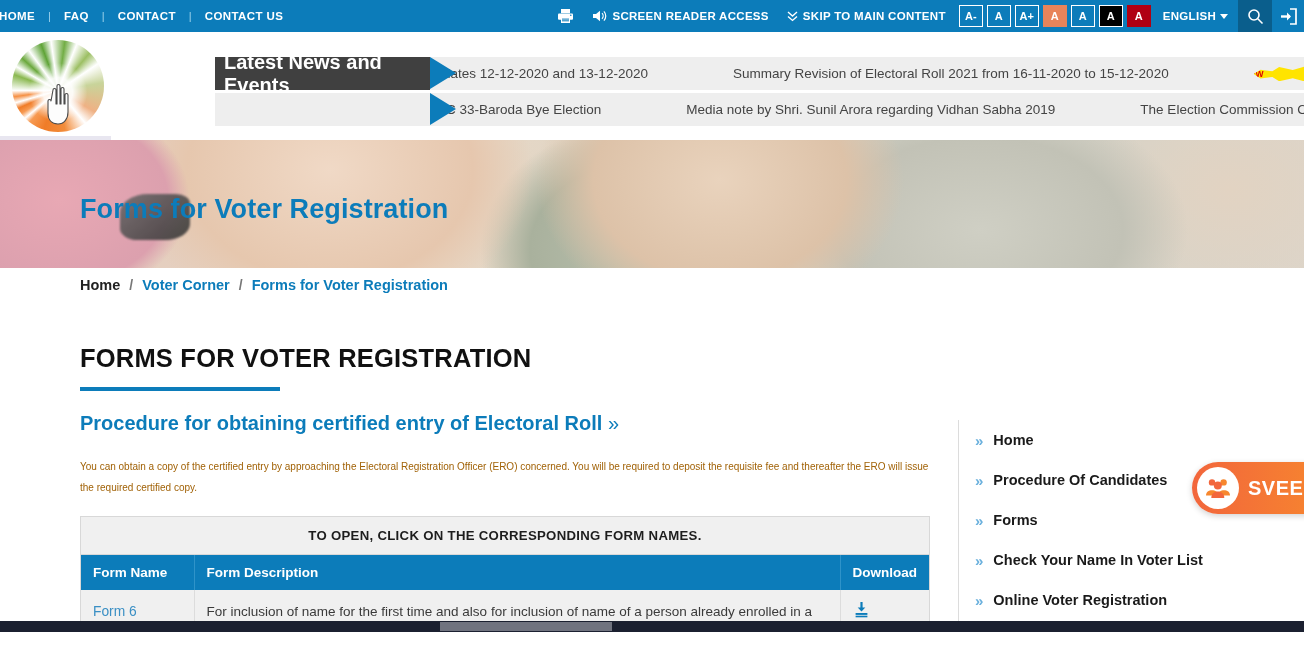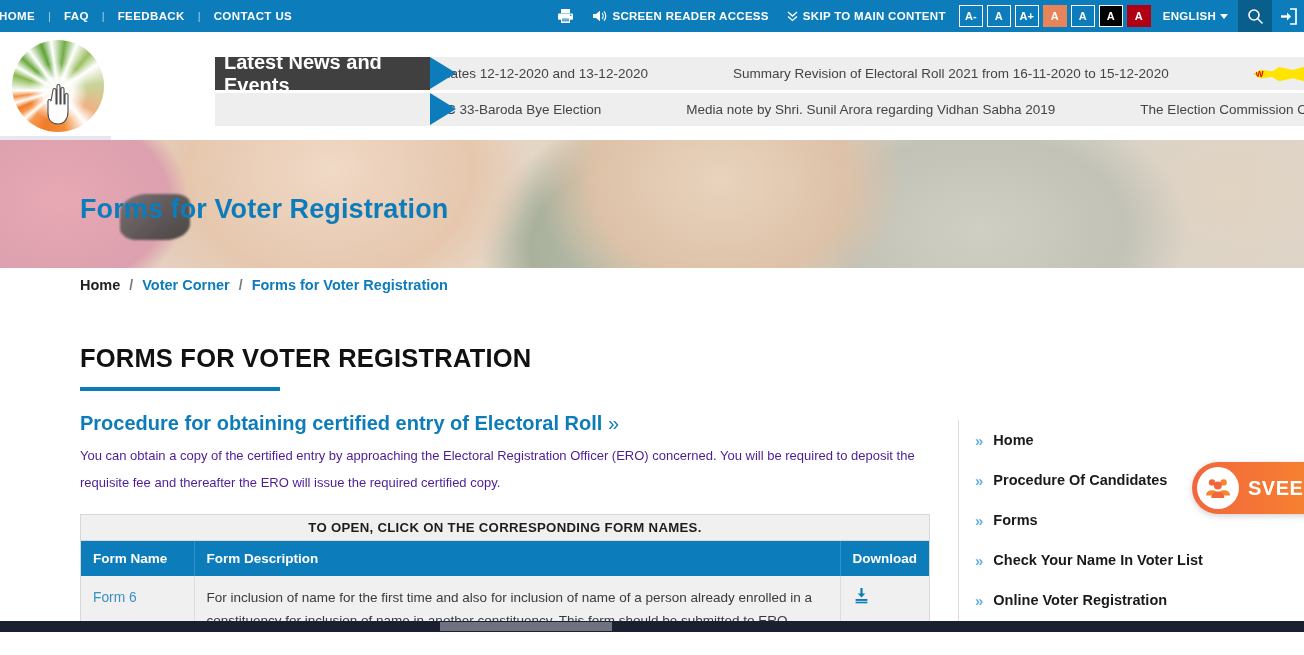--- a/index.html
+++ b/index.html
@@ -152,31 +152,31 @@
   .main { position:absolute; top:302px; left:0; width:1304px; }
   .page-title {
     position:absolute; left:80px; top:42px;
     font-size:25.5px; font-weight:700; color:#111; letter-spacing:.2px;
   }
   .title-rule {
     position:absolute; left:80px; top:85px; width:200px; height:4px; background:#0c7cba;
   }
   .content { position:absolute; left:80px; top:110px; width:850px; }
   .sec-head {
-    font-size:20px; font-weight:700; color:#0c7cba; margin-bottom:8px;
+    font-size:20px; font-weight:700; color:#0c7cba; margin-bottom:22px;
   }
   .sec-head .chev { font-weight:400; }
   .para {
-    font-size:13px; color:#4c1d95; line-height:2.05; width:850px;
+    font-size:10px; color:#a16207; line-height:2.05; width:850px;
   }
 
   
   .tbl-wrap { margin-top:18px; width:850px; border:1px solid #d8d8d8; }
   .tbl-note {
-    background:#f0f0f0; text-align:center; padding:5px 0;
+    background:#f0f0f0; text-align:center; padding:11px 0;
     font-size:13.2px; font-weight:700; color:#1d1d1d; letter-spacing:.3px;
     border-bottom:1px solid #d8d8d8;
   }
   table { width:100%; border-collapse:collapse; }
   thead th {
     background:#0c7cba; color:#fff; font-size:13.5px; font-weight:700;
     text-align:left; padding:10px 12px; border-right:1px solid #2f93c9;
   }
   thead th:last-child { border-right:none; }
   tbody td {
@@ -227,21 +227,21 @@
 <body>
 
 <div class="page">
 
   <div class="topbar">
     <div class="topbar-left">
       <a href="#">HOME</a>
       <span class="tb-sep">|</span>
       <a href="#">FAQ</a>
       <span class="tb-sep">|</span>
-      <a href="#">FEEDBACK</a>
+      <a href="#">CONTACT</a>
       <span class="tb-sep">|</span>
       <a href="#">CONTACT US</a>
     </div>
 
     <div class="topbar-right">
       <span class="tb-item">
         <svg class="printer-ic" width="17" height="16" viewBox="0 0 17 16" aria-hidden="true">
           <rect x="4" y="1" width="9" height="4.2" fill="#fff"></rect>
           <rect x="1" y="5.4" width="15" height="6.3" rx="1" fill="#fff"></rect>
           <rect x="4" y="9.5" width="9" height="5.5" fill="#fff"></rect>

